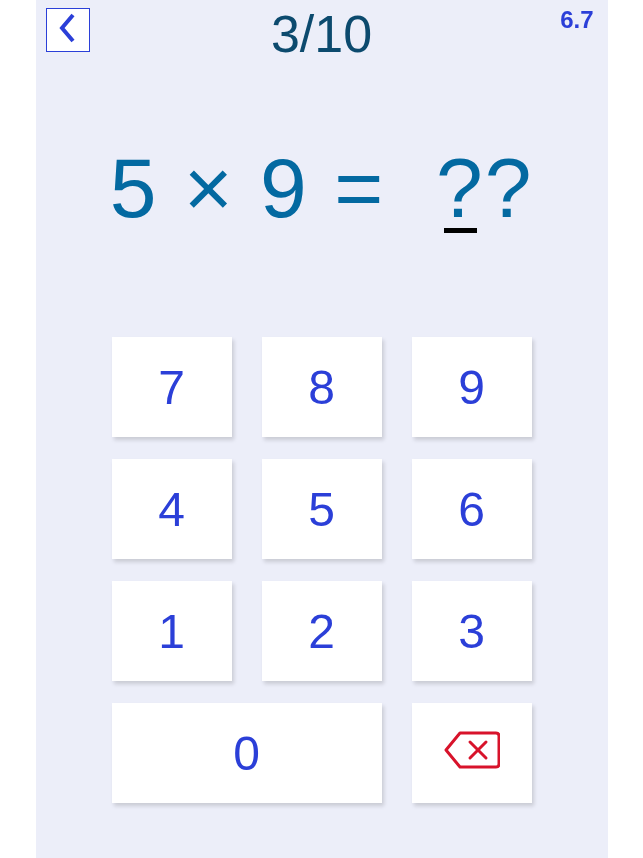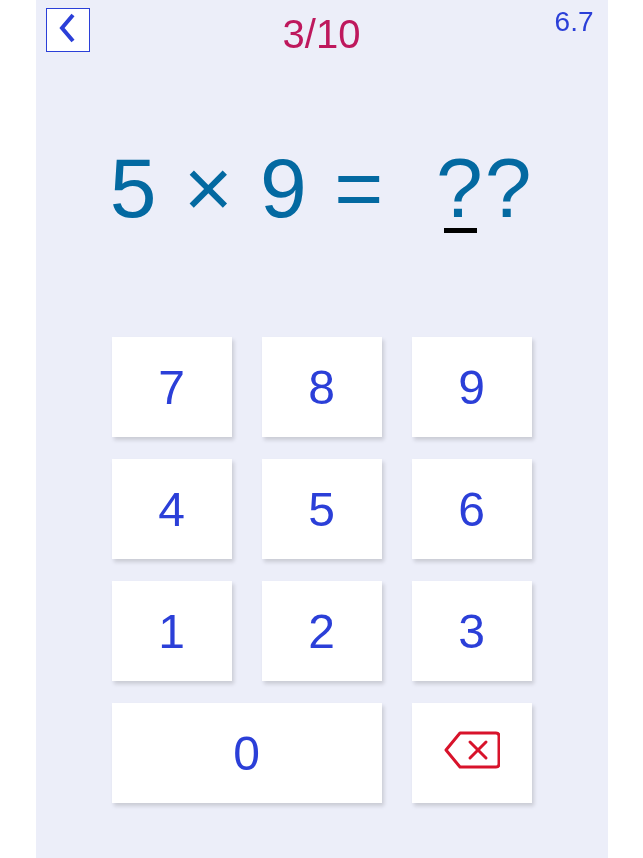--- a/index.html
+++ b/index.html
@@ -33,31 +33,31 @@
     height: 44px;
     background: #fff;
     border: 1px solid #2b3fd8;
     display: flex;
     align-items: center;
     justify-content: center;
     cursor: pointer;
   }
   .back-btn svg { width: 20px; height: 30px; }
   .progress {
-    color: #be185d;
-    font-size: 40px;
+    color: #0c4a6e;
+    font-size: 52px;
     font-weight: 400;
   }
   .timer {
     position: absolute;
     right: 14px;
     top: 6px;
     color: #2b3fd8;
-    font-size: 28px;
-    font-weight: 400;
+    font-size: 24px;
+    font-weight: 700;
   }
   .question {
     text-align: center;
     margin-top: 80px;
     font-size: 84px;
     color: #0369a1;
     letter-spacing: 2px;
     font-weight: 400;
     white-space: nowrap;
   }

